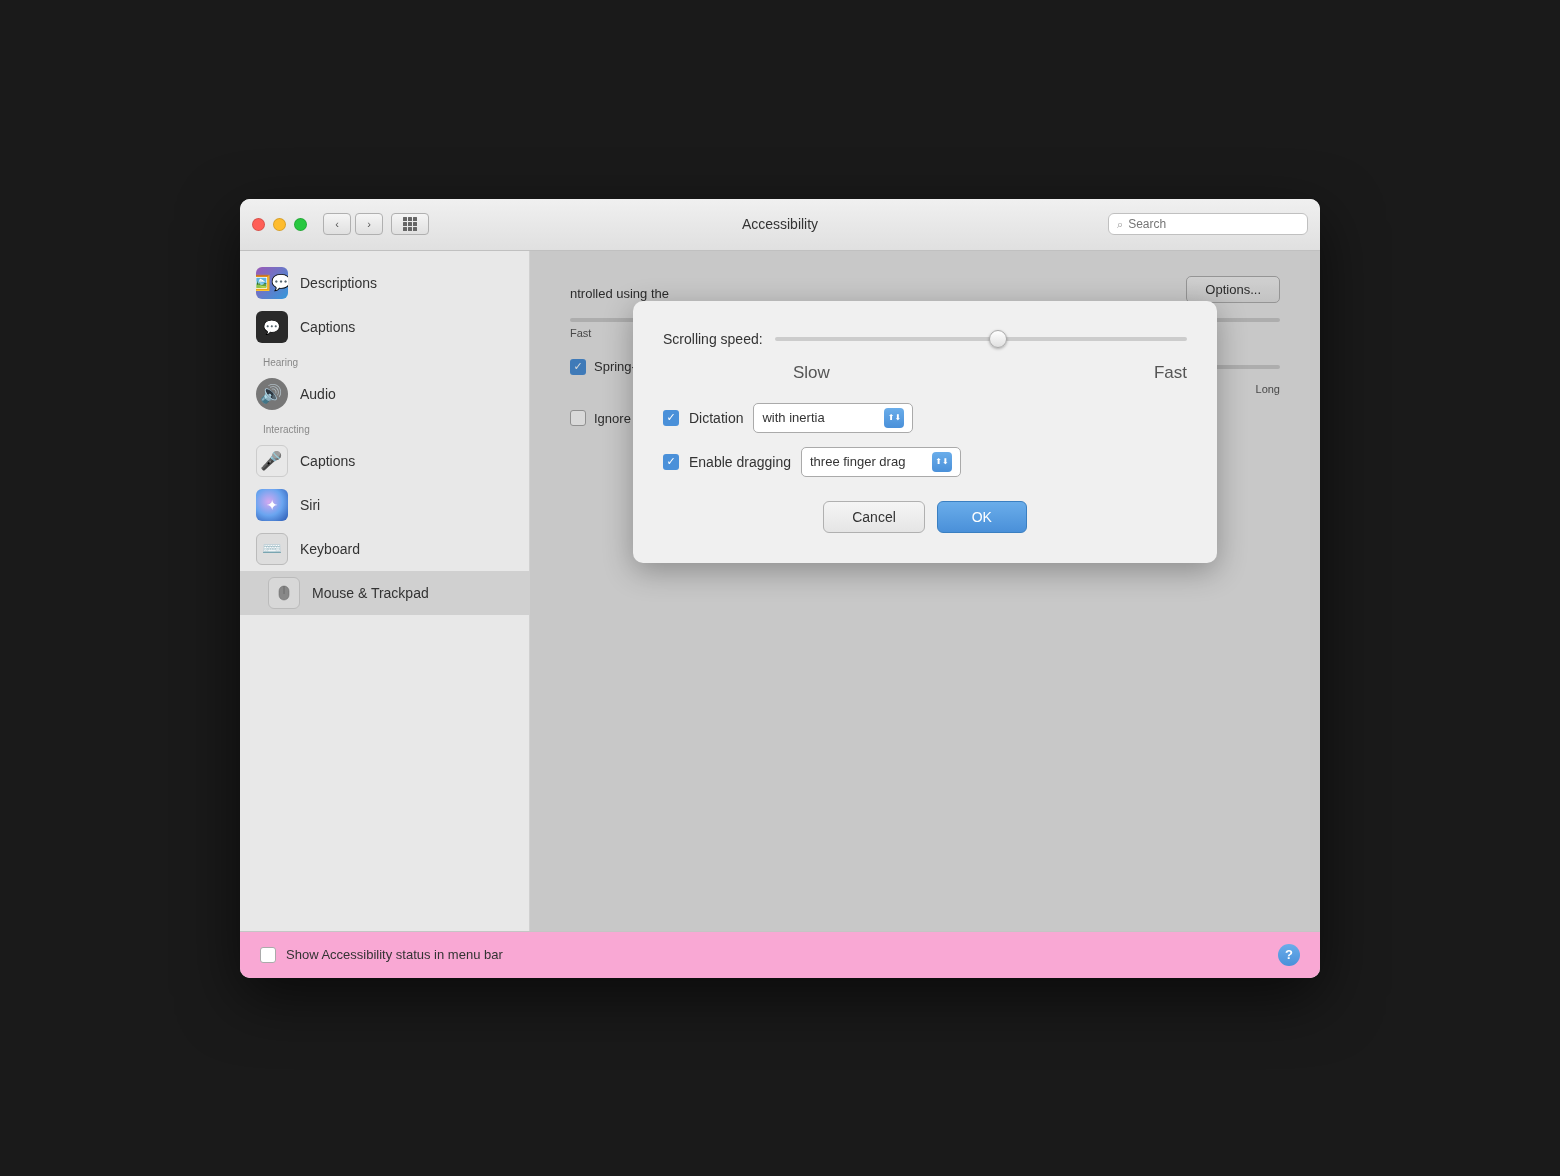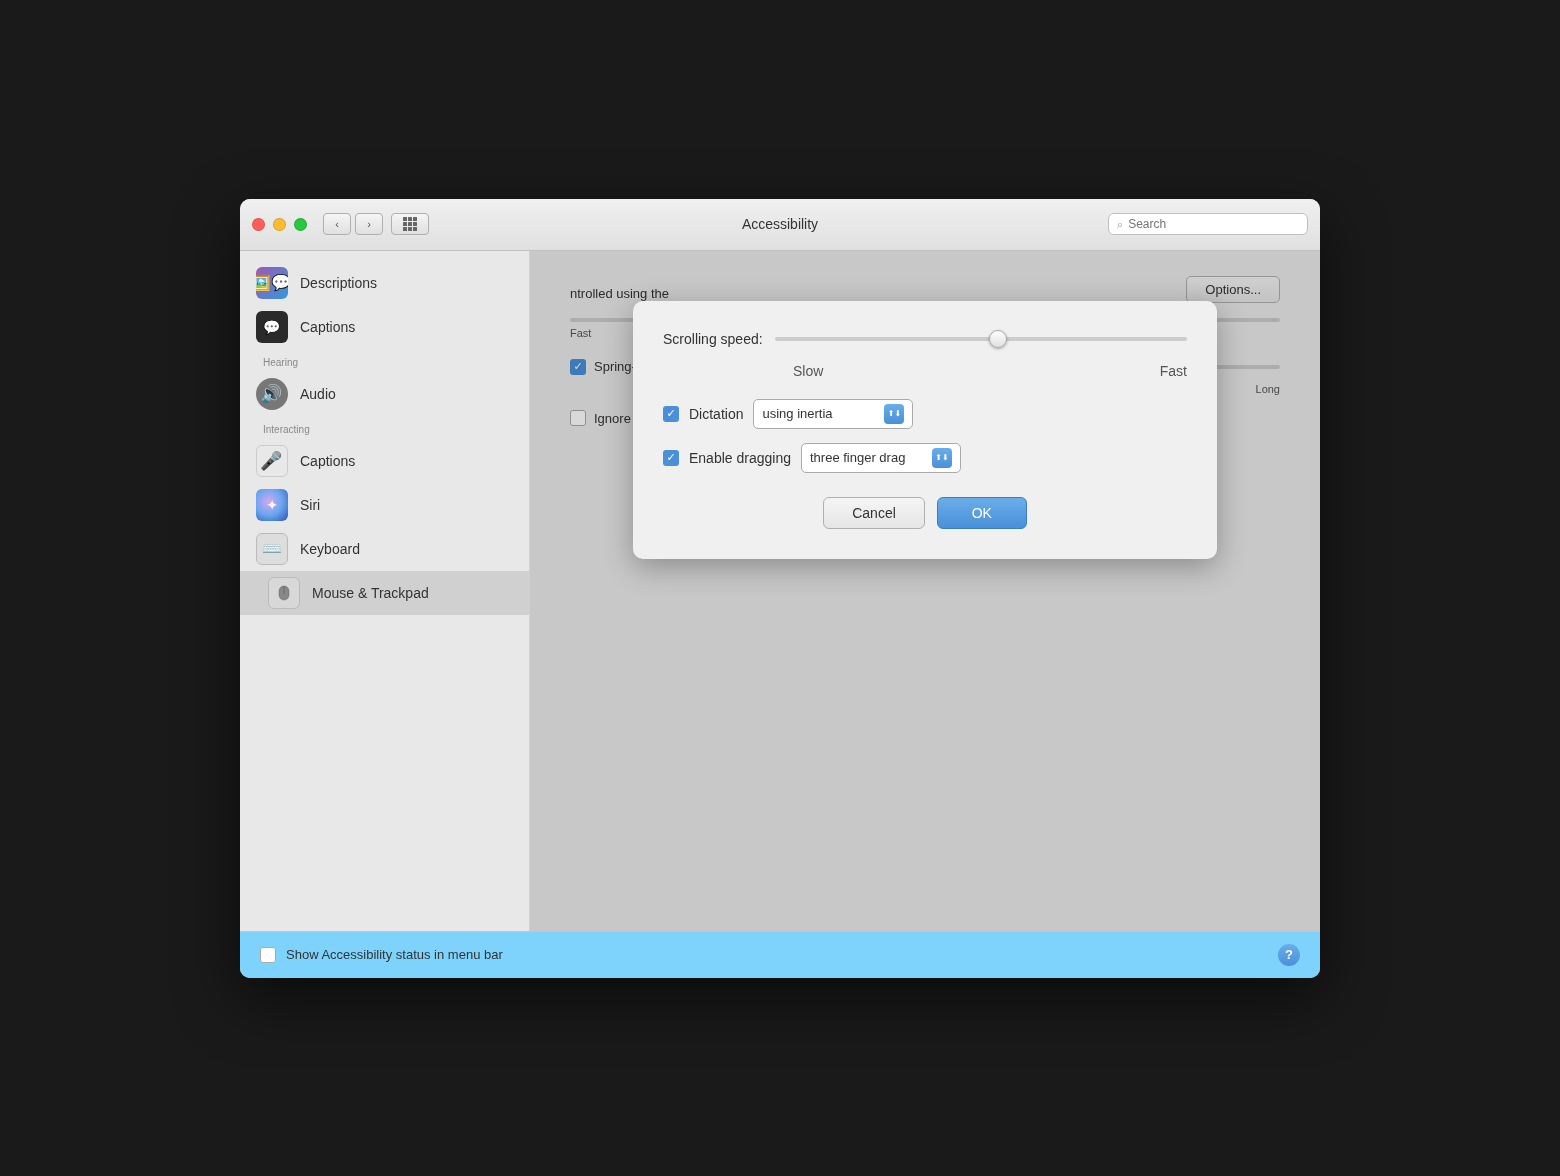--- a/index.html
+++ b/index.html
@@ -295,21 +295,21 @@
       border: 1px solid #b0b0b0;
       border-radius: 5px;
       padding: 7px 22px;
       font-size: 13px;
       cursor: pointer;
       color: #333;
     }
 
     
     .footer {
-      background: #7dd3fc;
+      background: #f9a8d4;
       border-top: 1px solid #c5c5c5;
       padding: 12px 20px;
       display: flex;
       align-items: center;
     }
 
     .footer-checkbox {
       width: 16px;
       height: 16px;
       background: white;
@@ -392,21 +392,21 @@
       border: 1px solid #aaa;
       position: absolute;
       top: -7px;
       left: 52%;
       box-shadow: 0 1px 3px rgba(0,0,0,0.3);
     }
 
     .modal-slider-labels {
       display: flex;
       justify-content: flex-end;
-      font-size: 14px;
+      font-size: 17px;
       color: #555;
       margin-bottom: 20px;
       padding: 0 0px;
     }
 
     .modal-slow { margin-left: 130px; }
     .modal-fast { margin-left: auto; }
 
     .modal-option-row {
       display: flex;
@@ -632,21 +632,21 @@
             <span class="modal-slow">Slow</span>
             <span class="modal-fast">Fast</span>
           </div>
 
           <div class="modal-option-row">
             <div class="checkbox-blue">
               <span class="checkmark">✓</span>
             </div>
             <span class="modal-label">Dictation</span>
             <div class="dropdown-select">
-              <span>using inertia</span>
+              <span>with inertia</span>
               <div class="dropdown-arrow">
                 <span style="font-size:8px;">⬆⬇</span>
               </div>
             </div>
           </div>
 
           <div class="modal-option-row">
             <div class="checkbox-blue">
               <span class="checkmark">✓</span>
             </div>

